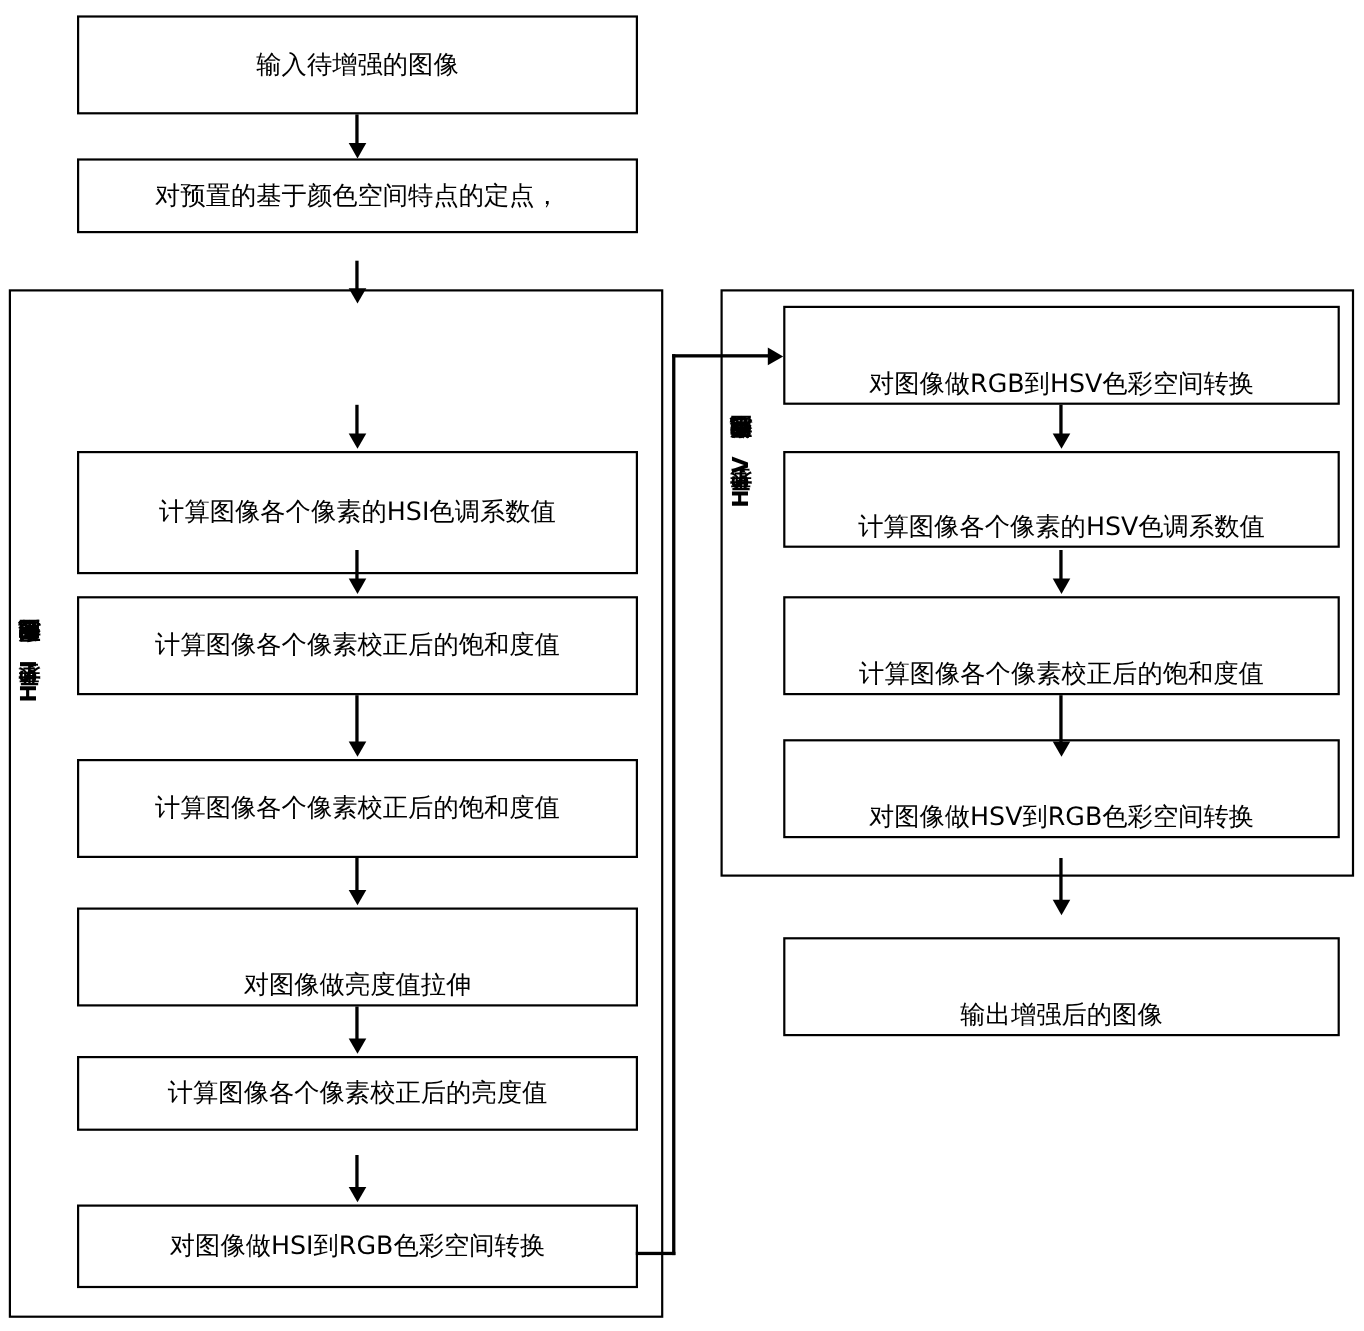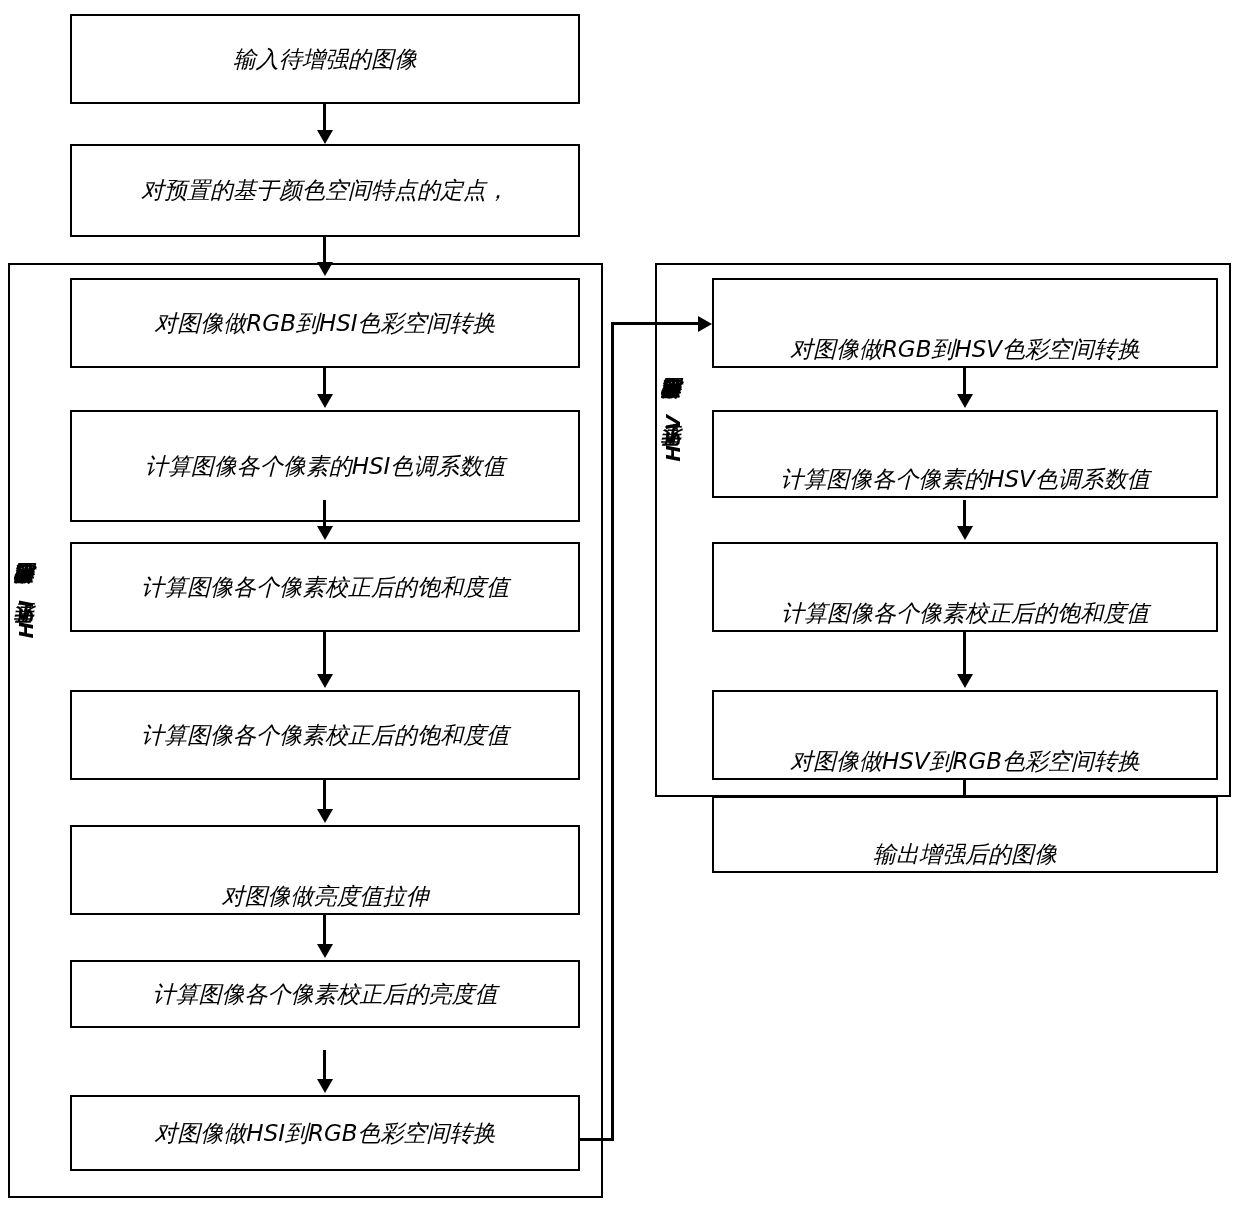--- a/index.html
+++ b/index.html
@@ -7,21 +7,20 @@
     padding: 0;
     background: #ffffff;
   }
   #canvas {
     position: relative;
     width: 1240px;
     height: 1210px;
     background: #ffffff;
     font-family: "DejaVu Sans", "Liberation Sans", sans-serif;
     overflow: hidden;
-    font-style: italic;
   }
 
   
   .group {
     position: absolute;
     border: 2px solid #000000;
     background: transparent;
     box-sizing: border-box;
   }
   #group-hsi { left: 8px;   top: 263px; width: 595px;  height: 935px; }
@@ -94,36 +93,33 @@
 
 <div id="canvas">
 
   <div class="box col-l" id="node-input" style="top:14px; height:90px;">
     <span>输入待增强的图像</span>
   </div>
 
   <div class="vline" style="left:323px; top:104px; height:30px;"></div>
   <div class="arrow-down" style="left:317px; top:130px;"></div>
 
-  <div class="box col-l two-line" id="node-curve" style="top:144px; height:93px; flex-direction:column;">
+  <div class="box col-l two-line" id="node-curve" style="top:144px; height:68px; flex-direction:column;">
     <span>对预置的基于颜色空间特点的定点，</span>
   </div>
 
   <div class="vline" style="left:323px; top:237px; height:28px;"></div>
   <div class="arrow-down" style="left:317px; top:262px;"></div>
 
   <div class="group" id="group-hsi"></div>
   <div class="group" id="group-hsv"></div>
 
   <div class="group-label" id="label-hsi">基于HSI色彩空间增强</div>
   <div class="group-label" id="label-hsv">基于HSV色彩空间增强</div>
 
-  <div class="box col-l" style="top:278px; height:90px;">
-    <span>对图像做RGB到HSI色彩空间转换</span>
-  </div>
   <div class="box col-l" style="top:410px; height:112px;">
     <span>计算图像各个像素的HSI色调系数值</span>
   </div>
   <div class="box col-l" style="top:542px; height:90px;">
     <span>计算图像各个像素校正后的饱和度值</span>
   </div>
   <div class="box col-l" style="top:690px; height:90px;">
     <span>计算图像各个像素校正后的饱和度值</span>
   </div>
   <div class="box col-l" style="top:825px; height:90px;align-items:flex-end;">
@@ -161,33 +157,33 @@
 
   <div class="box col-r" style="top:278px; height:90px;">
     <span>对图像做RGB到HSV色彩空间转换</span>
   </div>
   <div class="box col-r" style="top:410px; height:88px;">
     <span>计算图像各个像素的HSV色调系数值</span>
   </div>
   <div class="box col-r" style="top:542px; height:90px;">
     <span>计算图像各个像素校正后的饱和度值</span>
   </div>
-  <div class="box col-r" style="top:690px; height:90px;">
+  <div class="box col-r" style="top:672px; height:90px;">
     <span>对图像做HSV到RGB色彩空间转换</span>
   </div>
 
   <div class="vline" style="left:963px; top:368px; height:28px;"></div>
   <div class="arrow-down" style="left:957px; top:394px;"></div>
 
   <div class="vline" style="left:963px; top:500px; height:28px;"></div>
   <div class="arrow-down" style="left:957px; top:526px;"></div>
 
   <div class="vline" style="left:963px; top:632px; height:44px;"></div>
   <div class="arrow-down" style="left:957px; top:674px;"></div>
 
   <div class="vline" style="left:963px; top:780px; height:40px;"></div>
   <div class="arrow-down" style="left:957px; top:818px;"></div>
 
-  <div class="box col-r" style="top:796px; height:77px;">
+  <div class="box col-r" style="top:852px; height:90px;">
     <span>输出增强后的图像</span>
   </div>
 
 </div>
 
 </body></html>

